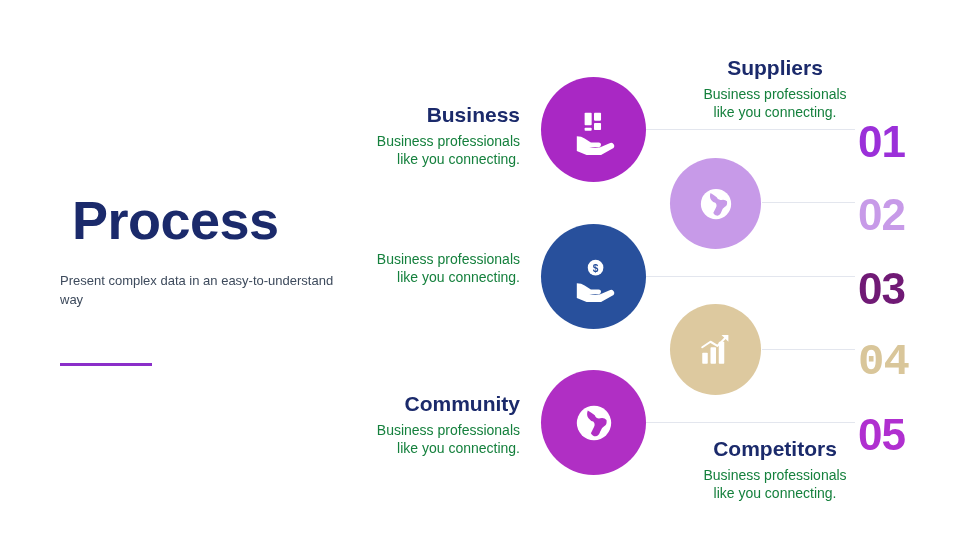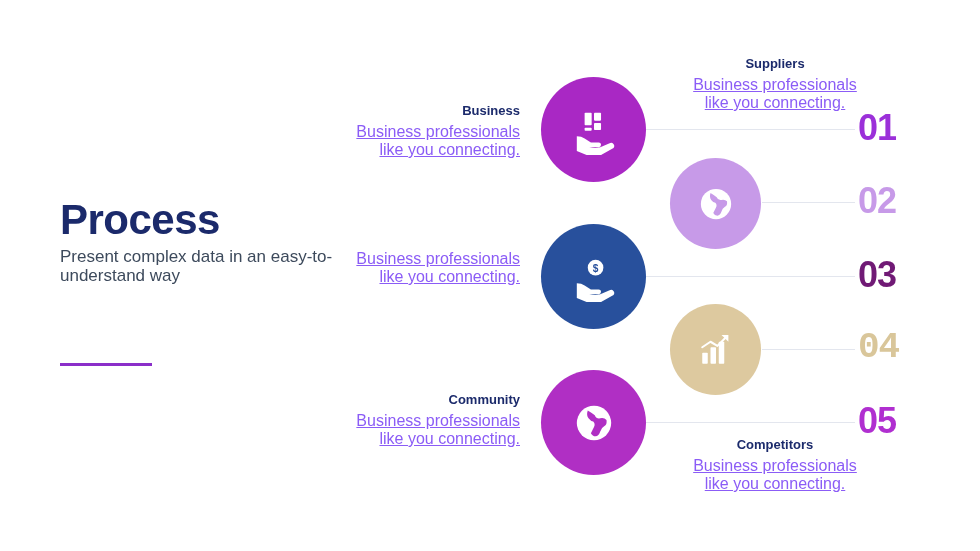--- a/index.html
+++ b/index.html
@@ -21,29 +21,30 @@
   }
 
   
   .title-block {
     position: absolute;
     left: 60px;
     top: 195px;
     width: 290px;
   }
   .title-line {
-    font-size: 42px;
+    font-size: 54px;
     line-height: 50px;
     font-weight: bold;
     color: #1b2a6b;
     letter-spacing: -0.5px;
+    margin-left: 12px;
   }
   .subtitle {
-    margin-top: 2px;
-    font-size: 17px;
+    margin-top: 26px;
+    font-size: 13px;
     line-height: 19px;
     color: #3d4a5c;
   }
   .accent-rule {
     position: absolute;
     left: 60px;
     top: 363px;
     width: 92px;
     height: 3px;
     background: #8b2fc9;
@@ -65,40 +66,40 @@
     justify-content: center;
   }
   .circle svg { display: block; }
 
   
   .txt {
     position: absolute;
     width: 220px;
   }
   .txt .head {
-    font-size: 13px;
+    font-size: 21px;
     font-weight: bold;
     color: #1b2a6b;
     margin-bottom: 5px;
   }
   .txt .body {
-    font-size: 16px;
+    font-size: 14px;
     line-height: 18px;
-    color: #8b5cf6;
-    text-decoration: underline;
+    color: #15803d;
   }
   .txt.right { text-align: right; }
   .txt.left  { text-align: left; }
 
   
   .num {
     position: absolute;
-    font-size: 36px;
+    font-size: 44px;
     font-weight: bold;
     letter-spacing: -1px;
+    margin-top: 10px;
   }
 </style>
 </head>
 <body>
 
 <div class="slide">
 
   <div class="title-block">
     <div class="title-line">Process</div>
     <div class="subtitle">Present complex data in an easy-to-understand way</div>

